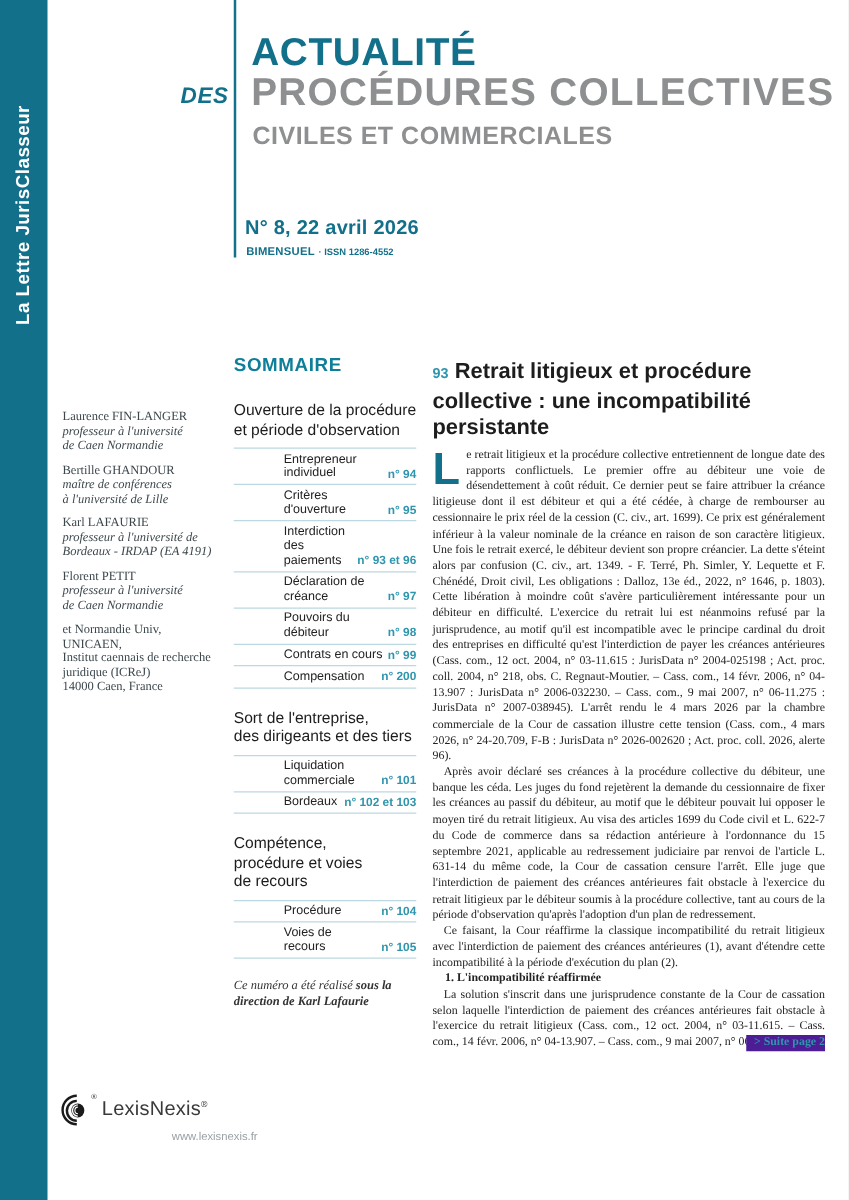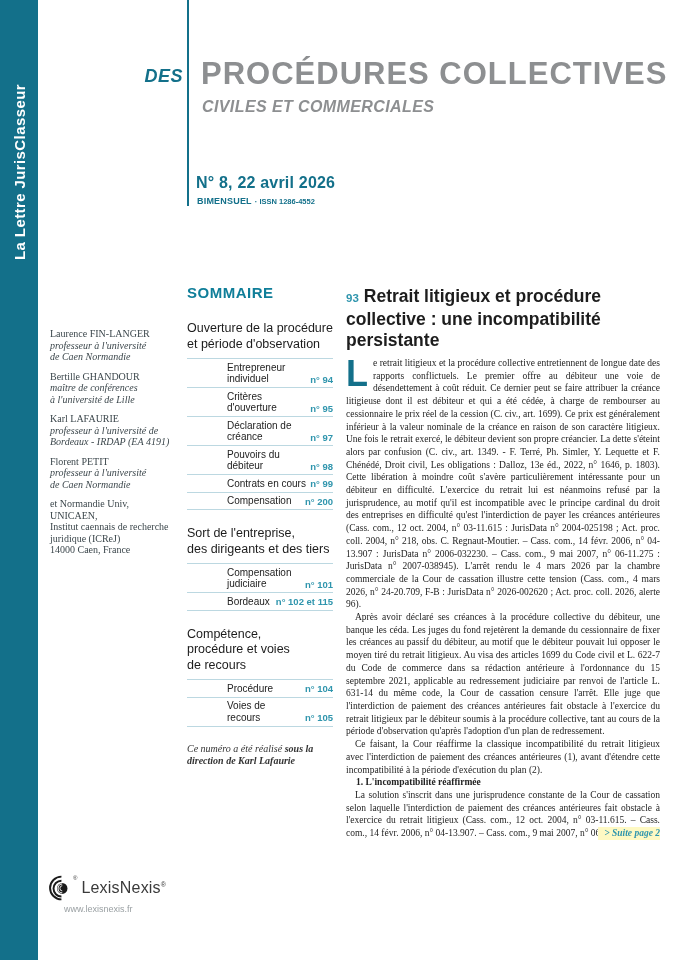--- a/index.html
+++ b/index.html
@@ -23,21 +23,21 @@
     position:absolute;left:6px;top:82px;height:180px;width:26px;
     writing-mode:vertical-rl;transform:rotate(180deg);
     color:#fff;font-weight:bold;font-size:15px;letter-spacing:.4px;
     display:flex;align-items:center;justify-content:center;white-space:nowrap;
   }
   
   .rule-vert{position:absolute;left:187px;top:0;width:2px;height:206px;background:var(--teal);}
   .mh-actualite{position:absolute;left:201px;top:24px;font-size:31px;font-weight:bold;color:var(--teal);letter-spacing:.5px;}
   .mh-des{position:absolute;left:120px;top:66px;width:63px;text-align:right;font-size:18px;font-weight:bold;color:var(--teal);letter-spacing:.5px;font-style:italic;}
   .mh-procedures{position:absolute;left:201px;top:56px;font-size:31px;font-weight:bold;color:var(--gray-head);letter-spacing:1px;white-space:nowrap;}
-  .mh-subtitle{position:absolute;left:202px;top:98px;font-size:16px;font-weight:bold;color:var(--gray-head);letter-spacing:.4px;font-style:italic;}
+  .mh-subtitle{position:absolute;left:202px;top:98px;font-size:20px;font-weight:bold;color:var(--gray-head);letter-spacing:.4px;}
   .mh-issue{position:absolute;left:196px;top:174px;font-size:16px;font-weight:bold;color:var(--teal);letter-spacing:.2px;}
   .mh-freqline{position:absolute;left:197px;top:196px;color:var(--teal);display:flex;align-items:baseline;gap:3px;}
   .mh-freq{font-size:9px;font-weight:bold;letter-spacing:.2px;}
   .mh-issn{font-size:7.5px;font-weight:bold;text-align:center;}
   
   .contributors{position:absolute;left:50px;top:328px;width:128px;color:var(--contrib);
     font-family:"Liberation Serif",serif;font-size:10px;line-height:11.5px;}
   .contrib-block{margin-bottom:8px;}
   .contrib-name{display:block;}
   .contrib-role{display:block;font-style:italic;white-space:pre-line;}
@@ -61,41 +61,42 @@
     color:#1d1d1d;line-height:21px;margin-bottom:6px;}
   .art-num{font-size:11.5px;font-weight:bold;color:var(--teal-num);margin-right:5px;}
   .art-body{font-family:"Liberation Serif",serif;font-size:9.5px;line-height:12.7px;
     text-align:justify;}
   .art-body p{margin:0;}
   .indent{text-indent:9px;}
   .dropcap{float:left;color:var(--teal);font-family:"Liberation Sans",sans-serif;
     font-weight:bold;font-size:36px;line-height:30px;margin:2px 5px 0 0;}
   .subhead{font-weight:bold;text-indent:10px;}
   .p4wrap{position:relative;}
-  .continuation{position:absolute;right:0;bottom:0;background:#fef9c3;padding-left:6px;
-    color:var(--teal-num);font-style:italic;font-weight:bold;font-size:9.5px;}
+  .continuation{position:absolute;right:0;bottom:0;background:#4c1d95;padding-left:6px;
+    color:var(--teal-num);font-weight:bold;font-size:9.5px;}
   
   .footer{position:absolute;left:46px;top:875px;width:160px;}
   .logo-row{display:flex;align-items:center;gap:4px;}
   .logo-icon{width:26px;height:26px;}
   .logo-reg-icon{font-size:6px;color:#3a3a3a;align-self:flex-start;margin-left:-3px;}
   .logo-text{font-size:16px;color:#3a3a3a;letter-spacing:.2px;}
   .logo-reg{font-size:7px;vertical-align:super;color:#3a3a3a;}
-  .footer-url{font-size:9px;color:#9aa0a3;margin:3px 0 0 18px;}
+  .footer-url{font-size:9px;color:#9aa0a3;margin:3px 0 0 34px;text-align:right;}
 </style>
 </head>
 <body>
 
 <div class="page">
 
   <div class="spine">
     <div class="spine-text">La Lettre JurisClasseur</div>
   </div>
 
   <div class="rule-vert"></div>
+  <div class="mh-actualite">ACTUALITÉ</div>
   <div class="mh-des">DES</div>
   <div class="mh-procedures">PROCÉDURES COLLECTIVES</div>
   <div class="mh-subtitle">CIVILES ET COMMERCIALES</div>
   <div class="mh-issue">N° 8, 22 avril 2026</div>
   <div class="mh-freqline">
     <span class="mh-freq">BIMENSUEL</span>
     <span class="mh-issn">· ISSN 1286-4552</span>
   </div>
 
   <div class="contributors">
@@ -133,20 +134,24 @@
     <div class="toc-group">
       <div class="toc-row">
         <span class="toc-label">Entrepreneur individuel</span>
         <span class="toc-ref">n° 94</span>
       </div>
       <div class="toc-row">
         <span class="toc-label">Critères d'ouverture</span>
         <span class="toc-ref">n° 95</span>
       </div>
       <div class="toc-row">
+        <span class="toc-label">Interdiction des paiements</span>
+        <span class="toc-ref">n° 93 et 96</span>
+      </div>
+      <div class="toc-row">
         <span class="toc-label">Déclaration de créance</span>
         <span class="toc-ref">n° 97</span>
       </div>
       <div class="toc-row">
         <span class="toc-label">Pouvoirs du débiteur</span>
         <span class="toc-ref">n° 98</span>
       </div>
       <div class="toc-row">
         <span class="toc-label">Contrats en cours</span>
         <span class="toc-ref">n° 99</span>
@@ -154,26 +159,26 @@
       <div class="toc-row">
         <span class="toc-label">Compensation</span>
         <span class="toc-ref">n° 200</span>
       </div>
     </div>
 
     <div class="toc-section-title">Sort de l'entreprise,
 des dirigeants et des tiers</div>
     <div class="toc-group">
       <div class="toc-row">
-        <span class="toc-label">Compensation judiciaire</span>
+        <span class="toc-label">Liquidation commerciale</span>
         <span class="toc-ref">n° 101</span>
       </div>
       <div class="toc-row">
         <span class="toc-label">Bordeaux</span>
-        <span class="toc-ref">n° 102 et 115</span>
+        <span class="toc-ref">n° 102 et 103</span>
       </div>
     </div>
 
     <div class="toc-section-title">Compétence,
 procédure et voies
 de recours</div>
     <div class="toc-group">
       <div class="toc-row">
         <span class="toc-label">Procédure</span>
         <span class="toc-ref">n° 104</span>

